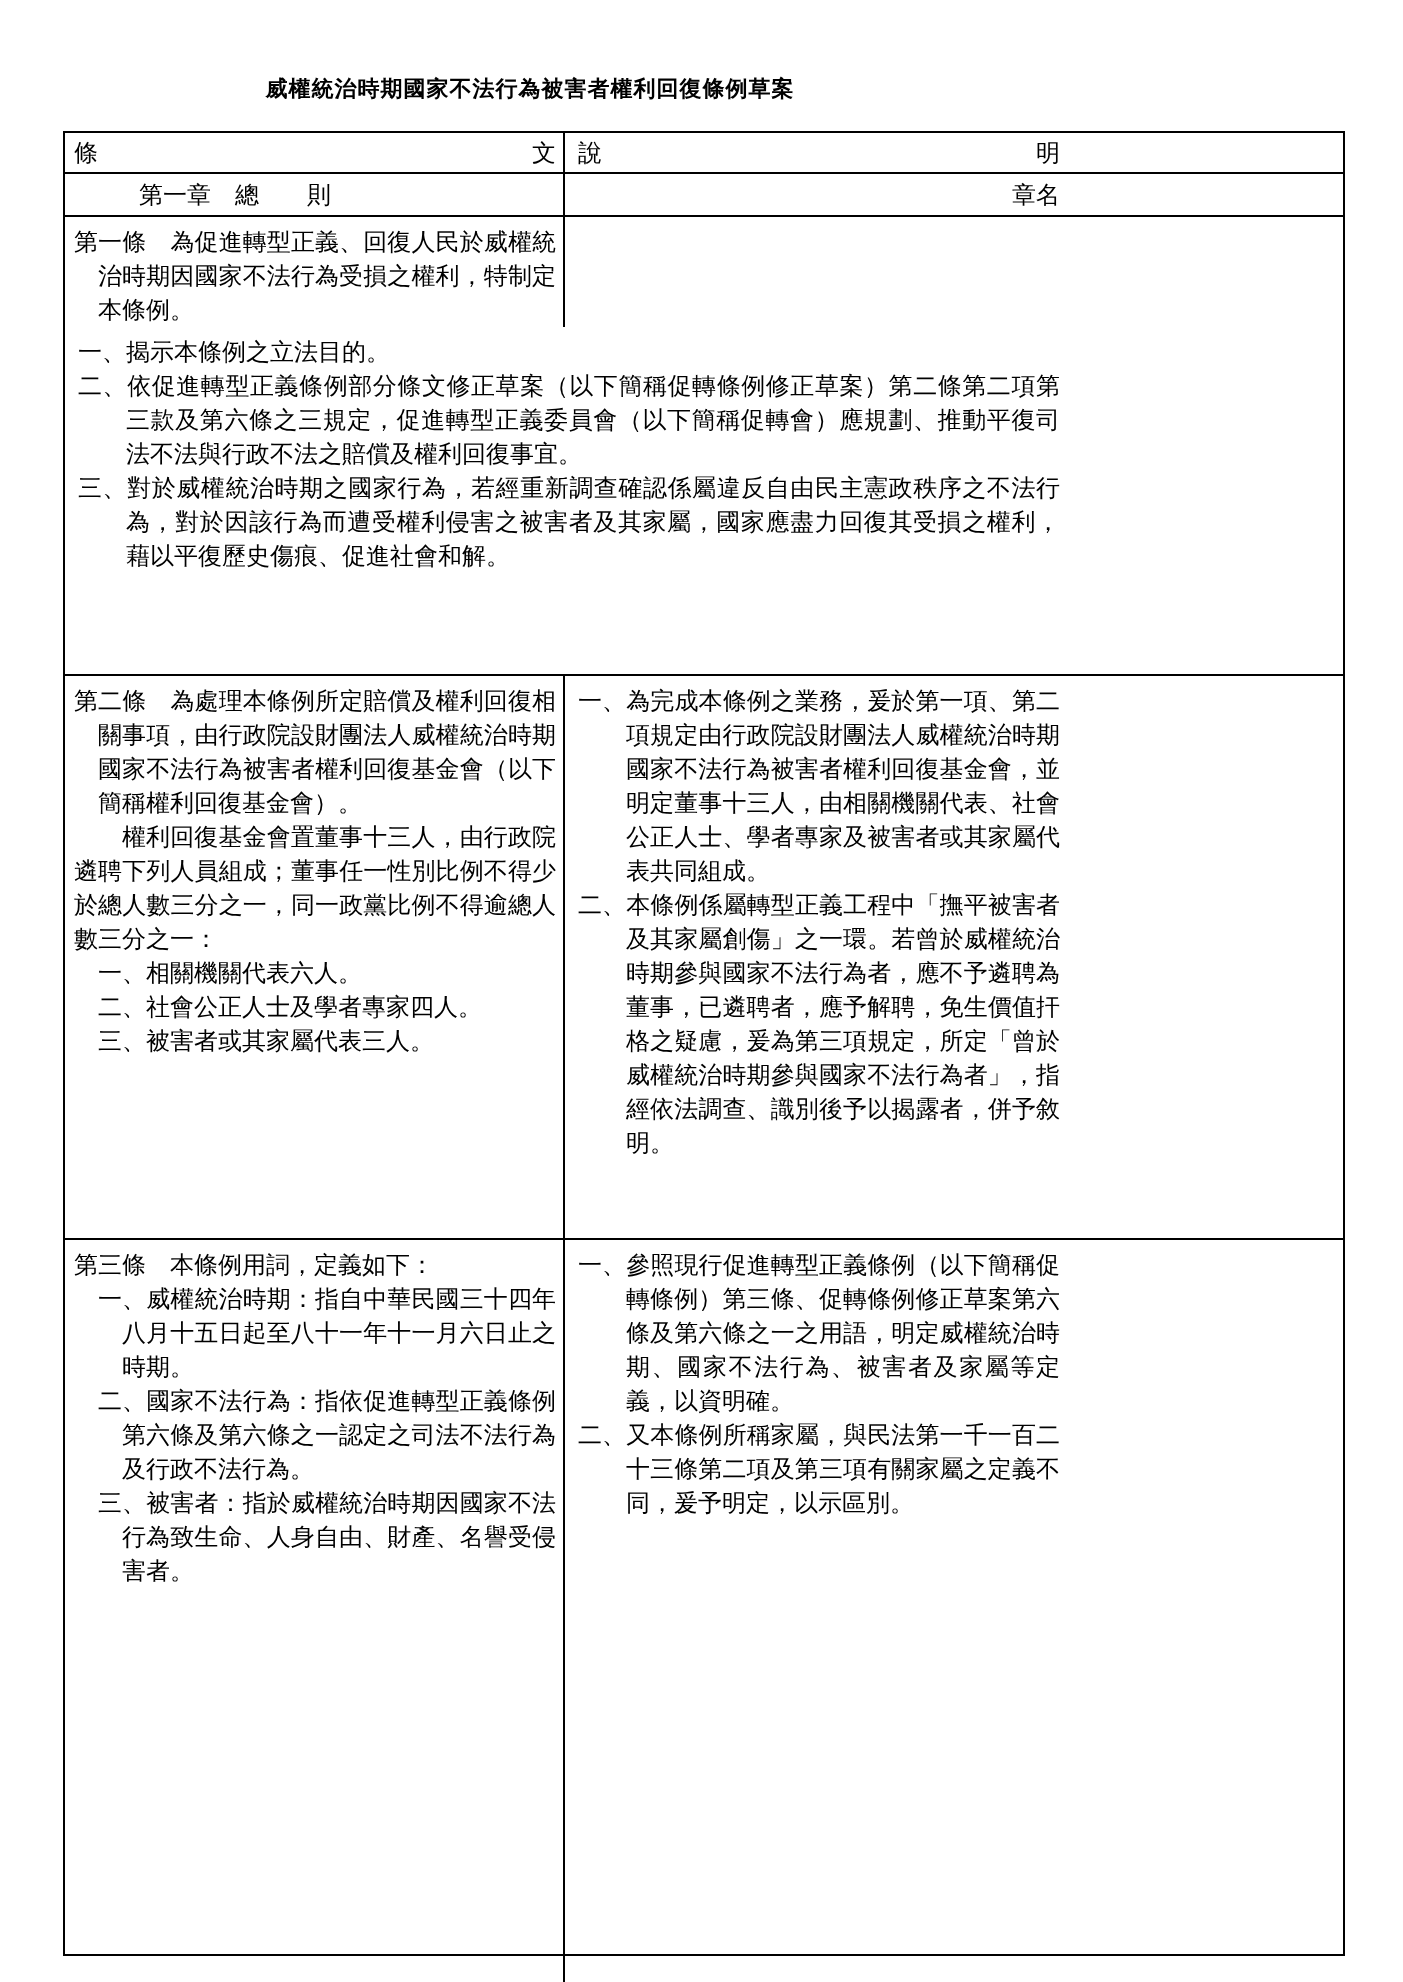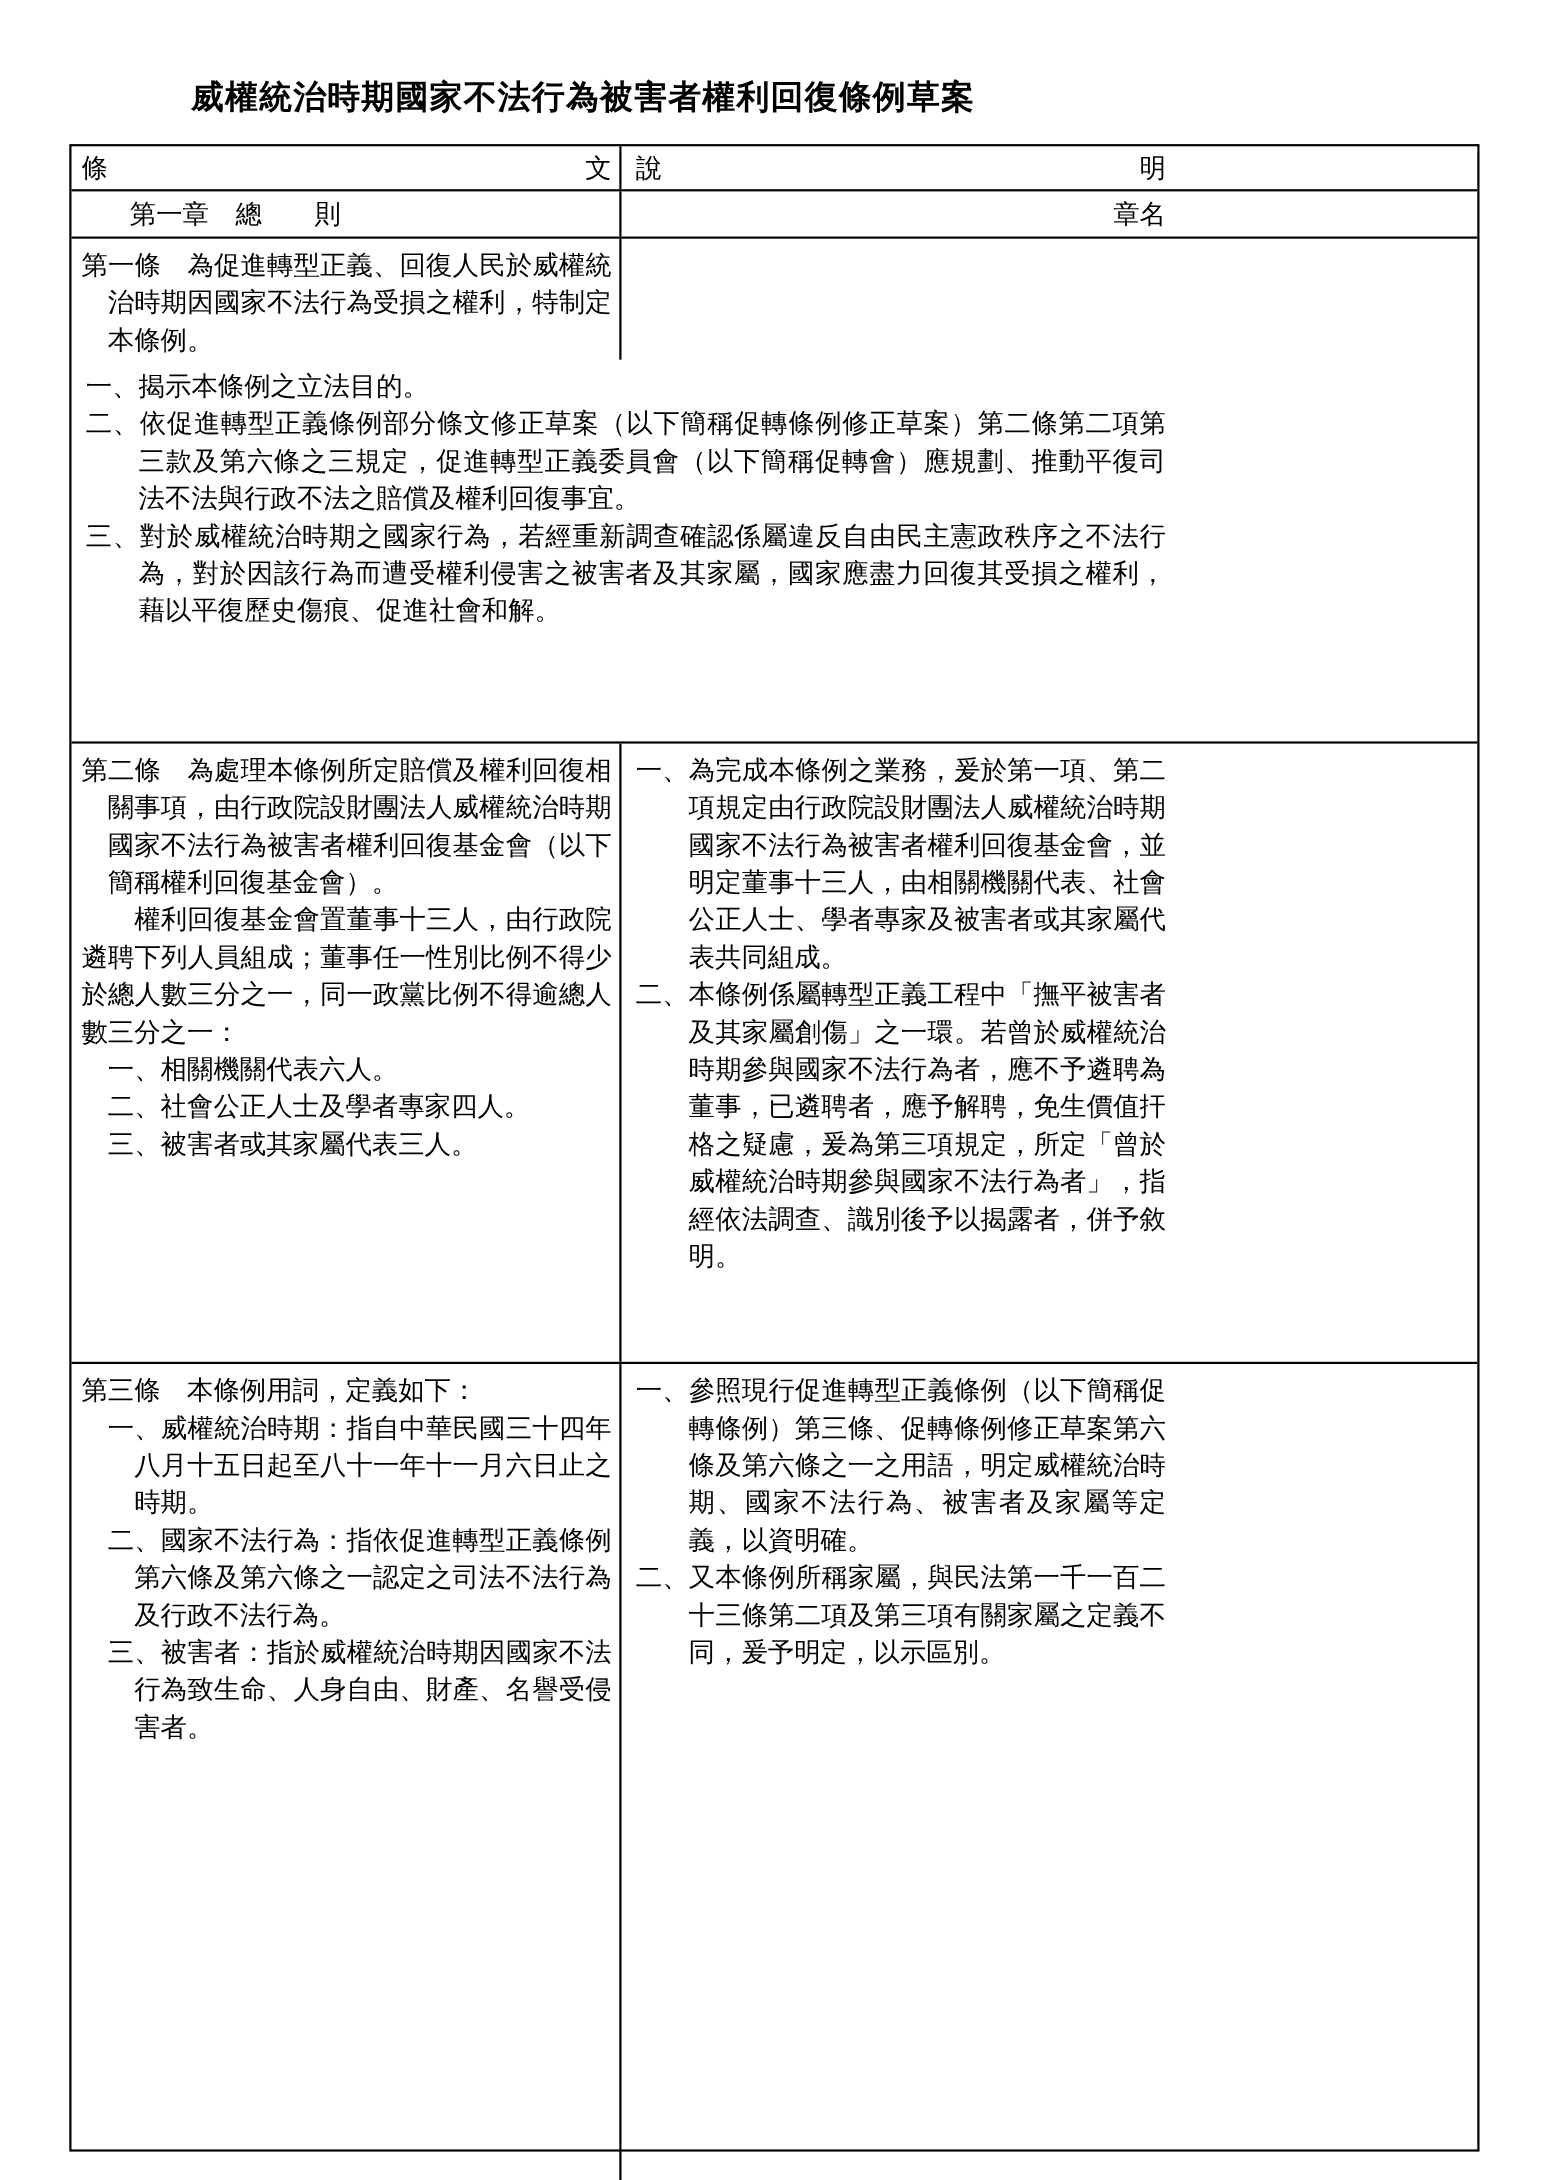--- a/index.html
+++ b/index.html
@@ -11,21 +11,21 @@
   body {
     width: 1403px;
     height: 1982px;
     font-family: "Liberation Serif", "DejaVu Serif", serif;
     overflow: hidden;
   }
   .page-title {
     margin: 68px 0 0 30px;
     width: 1000px;
     text-align: center;
-    font-size: 30px;
+    font-size: 22px;
     line-height: 42px;
     font-weight: bold;
     letter-spacing: 1px;
     white-space: nowrap;
   }
   .doc-table {
     box-sizing: border-box;
     margin: 21px 0 0 63px;
     width: 1282px;
     height: 1825px;
@@ -58,21 +58,21 @@
   }
   .hrow .cell {
     display: flex;
     align-items: center;
     padding-top: 0;
     padding-bottom: 0;
   }
   .spread {
     justify-content: space-between;
   }
-  .chapter-indent { margin-left: 44px; }
+  .chapter-indent { margin-left: 65px; }
   .para {
     font-size: 24px;
     line-height: 34px;
     text-align: justify;
   }
   .p-article { padding-left: 1em; text-indent: -1em; }
   .p-indent  { text-indent: 2em; }
   .cell-left  .p-item { padding-left: 2em; text-indent: -1em; }
   .cell-right .p-item { padding-left: 2em; text-indent: -2em; }
 </style>

